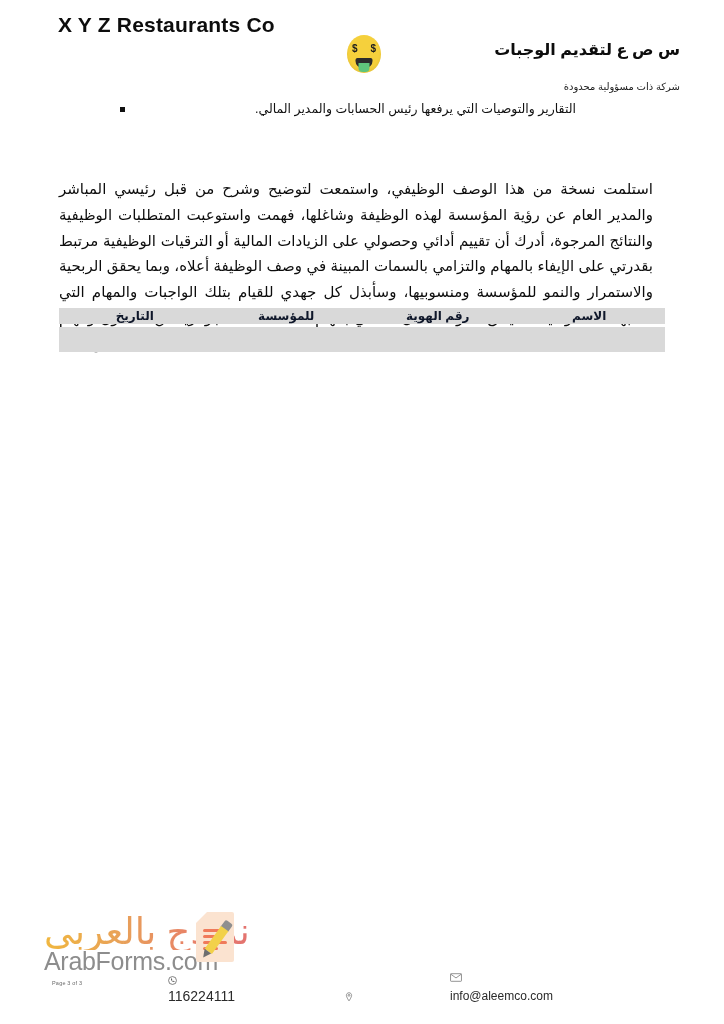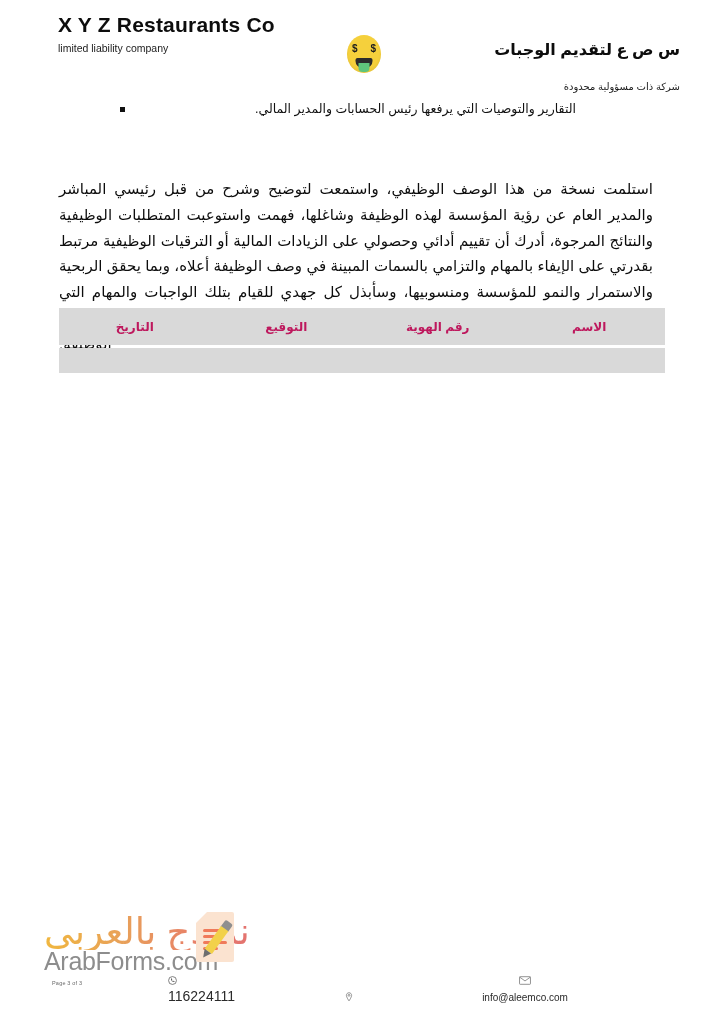--- a/index.html
+++ b/index.html
@@ -182,24 +182,24 @@
     border-spacing: 0;
   }
   .sig-table table {
     width: 100%;
     border-collapse: separate;
     border-spacing: 0 3px;
     table-layout: fixed;
   }
   .sig-table th {
     background: #d9d9d9;
-    height: 37px;
+    height: 16px;
     font-size: 12px;
     font-weight: bold;
-    color: #be185d;
+    color: #0f172a;
     text-align: center;
     vertical-align: middle;
     border: none;
     padding: 0;
   }
   .sig-table td {
     background: #d9d9d9;
     height: 25px;
     border: none;
     padding: 0;
@@ -343,37 +343,35 @@
     text-align: center;
     font-size: 8.5px;
     line-height: 1.35;
     color: #2a2a2a;
   }
   .contact-email {
     position: absolute;
     left: 450px;
     bottom: 20px;
     width: 150px;
-    text-align: center;
-    font-size: 10px;
+    font-size: 12px;
     line-height: 1.35;
     color: #2a2a2a;
   }
   .ico-svg { vertical-align: -1px; }
 </style>
 </head>
 <body>
 
 <div class="page">
 
   <div class="header">
 
     <div class="hdr-left">
       <div class="company">X Y Z Restaurants Co</div>
-      <div class="sub">limited liability company</div>
     </div>
 
     <div class="hdr-logo">
       <div class="emoji-face">
         <span class="eye l">$</span>
         <span class="eye r">$</span>
         <span class="mouth"></span>
         <span class="tongue"></span>
       </div>
     </div>
@@ -391,21 +389,21 @@
   </div>
 
   <div class="para">استلمت نسخة من هذا الوصف الوظيفي، واستمعت لتوضيح وشرح من قبل رئيسي المباشر والمدير العام عن رؤية المؤسسة لهذه الوظيفة وشاغلها، فهمت واستوعبت المتطلبات الوظيفية والنتائج المرجوة، أدرك أن تقييم أدائي وحصولي على الزيادات المالية أو الترقيات الوظيفية مرتبط بقدرتي على الإيفاء بالمهام والتزامي بالسمات المبينة في وصف الوظيفة أعلاه، وبما يحقق الربحية والاستمرار والنمو للمؤسسة ومنسوبيها، وسأبذل كل جهدي للقيام بتلك الواجبات والمهام التي تطلبها هذه الوظيفة  لا يحق للمؤسسة أن تكلفني بمهام تختلف اختلافا جوهريا عن مضمون ومهام الوظيفة.</div>
 
   <div class="sig-table">
     <table>
       <thead>
         <tr>
           <th>الاسم</th>
           <th>رقم الهوية</th>
-          <th>التوقيع</th>
+          <th>للمؤسسة</th>
           <th>التاريخ</th>
         </tr>
       </thead>
       <tbody>
         <tr>
           <td></td>
           <td></td>
           <td></td>
           <td></td>
         </tr>

